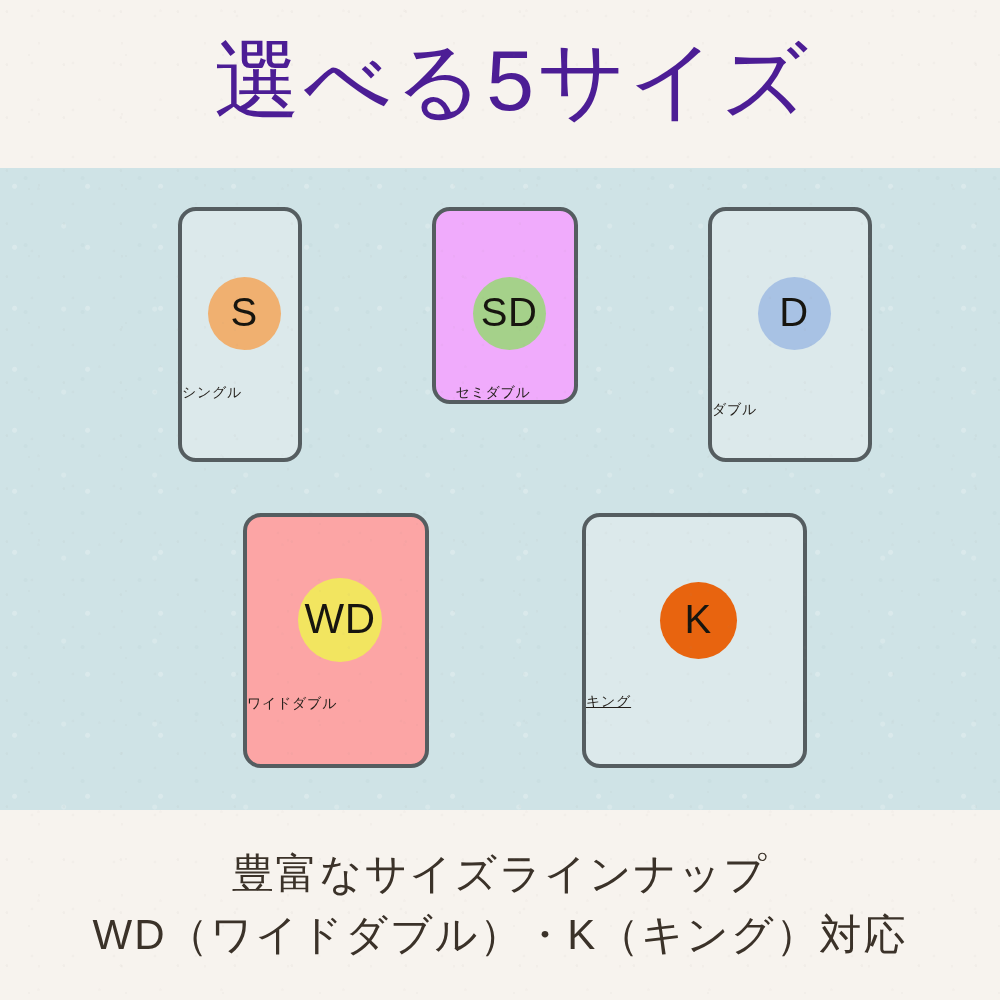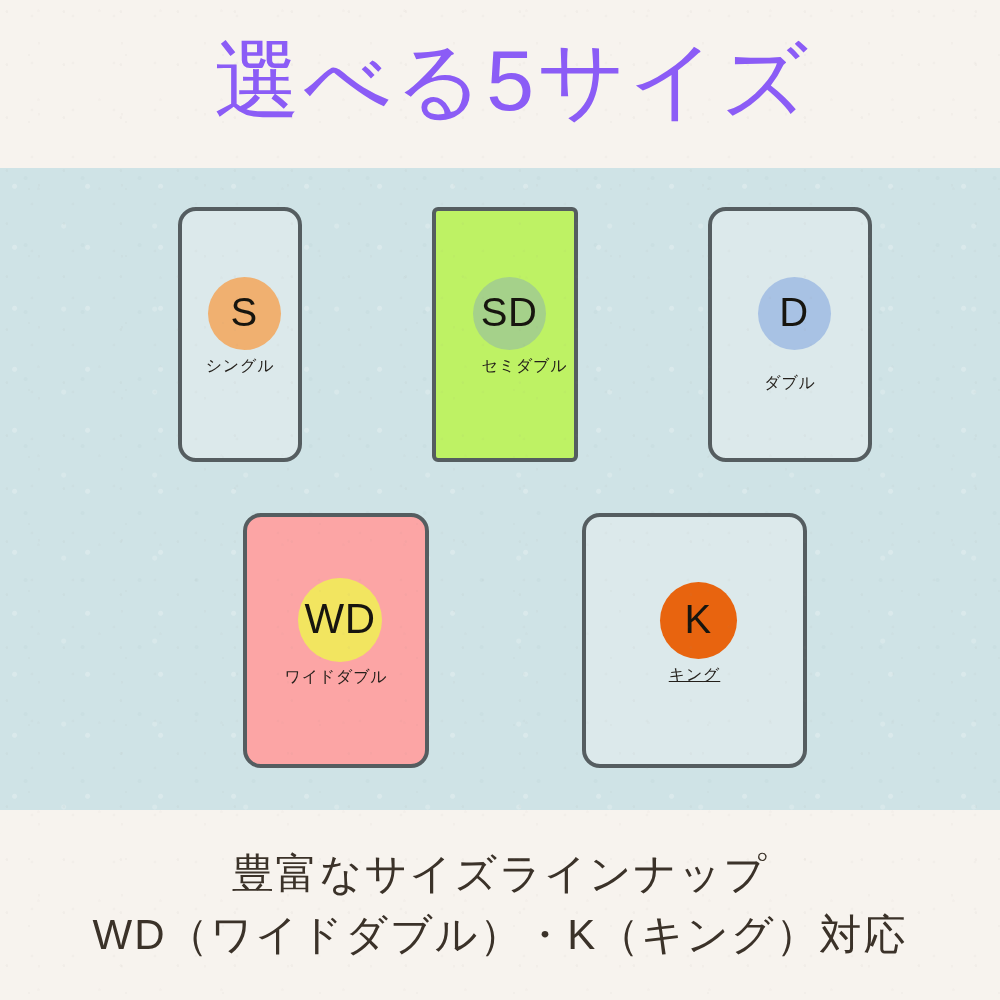--- a/index.html
+++ b/index.html
@@ -44,21 +44,21 @@
     height: 168px;
     background: #f7f3ee;
     display: flex;
     align-items: center;
     justify-content: center;
   }
   .main-title {
     font-size: 86px;
     line-height: 1;
     letter-spacing: .04em;
-    color: #8b5cf6;
+    color: #4c1d95;
     font-weight: 400;
     white-space: nowrap;
     transform: translateY(-4px);
     margin-left: 26px;
   }
 
   
   .stage {
     position: absolute;
     left: 0; top: 168px;
@@ -103,25 +103,25 @@
   }
   .badge-letter {
     font-size: 40px;
     letter-spacing: .01em;
     transform: translateY(-1px);
   }
   .badge.wd .badge-letter { font-size: 42px; }
   .card-label {
     position: absolute;
     width: 100%;
-    text-align: center;
-    font-size: 16px;
+    font-size: 14px;
     letter-spacing: .05em;
     color: #231f1a;
     white-space: nowrap;
+    margin-top: 28px;
   }
 
   
   .caption-band {
     position: absolute;
     left: 0; top: 810px;
     width: 1000px;
     height: 190px;
     background: #f7f3ee;
     display: flex;
@@ -149,21 +149,21 @@
   </div>
 
   <div class="stage">
     <div id="cards-layer">
         <div class="card" style="left: 178px; top: 39px; width: 124px; height: 255px; background: rgb(220, 233, 235); border-color: rgb(85, 93, 96);">
           <div class="badge" style="width: 73px; height: 73px; left: 25.5px; top: 65.5px; background: rgb(240, 176, 112);">
             <span class="badge-letter">S</span>
           </div>
           <div class="card-label" style="top: 145px;">シングル</div>
         </div>
-        <div class="card" style="left: 432px; top: 39px; width: 146px; height: 255px; background: #bef264; border-color: rgb(85, 93, 96); border-radius: 6px;">
+        <div class="card" style="left: 432px; top: 39px; width: 146px; height: 197px; background: #f0abfc; border-color: rgb(85, 93, 96);">
           <div class="badge" style="width: 73px; height: 73px; left: 36.5px; top: 65.5px; background: rgb(165, 209, 138);">
             <span class="badge-letter">SD</span>
           </div>
           <div class="card-label" style="top: 145px; padding-left: 39px;">セミダブル</div>
         </div>
         <div class="card" style="left: 708px; top: 39px; width: 164px; height: 255px; background: rgb(220, 233, 235); border-color: rgb(85, 93, 96);">
           <div class="badge" style="width: 73px; height: 73px; left: 45.5px; top: 65.5px; background: rgb(168, 194, 228);">
             <span class="badge-letter">D</span>
           </div>
           <div class="card-label" style="top: 162px;">ダブル</div>

